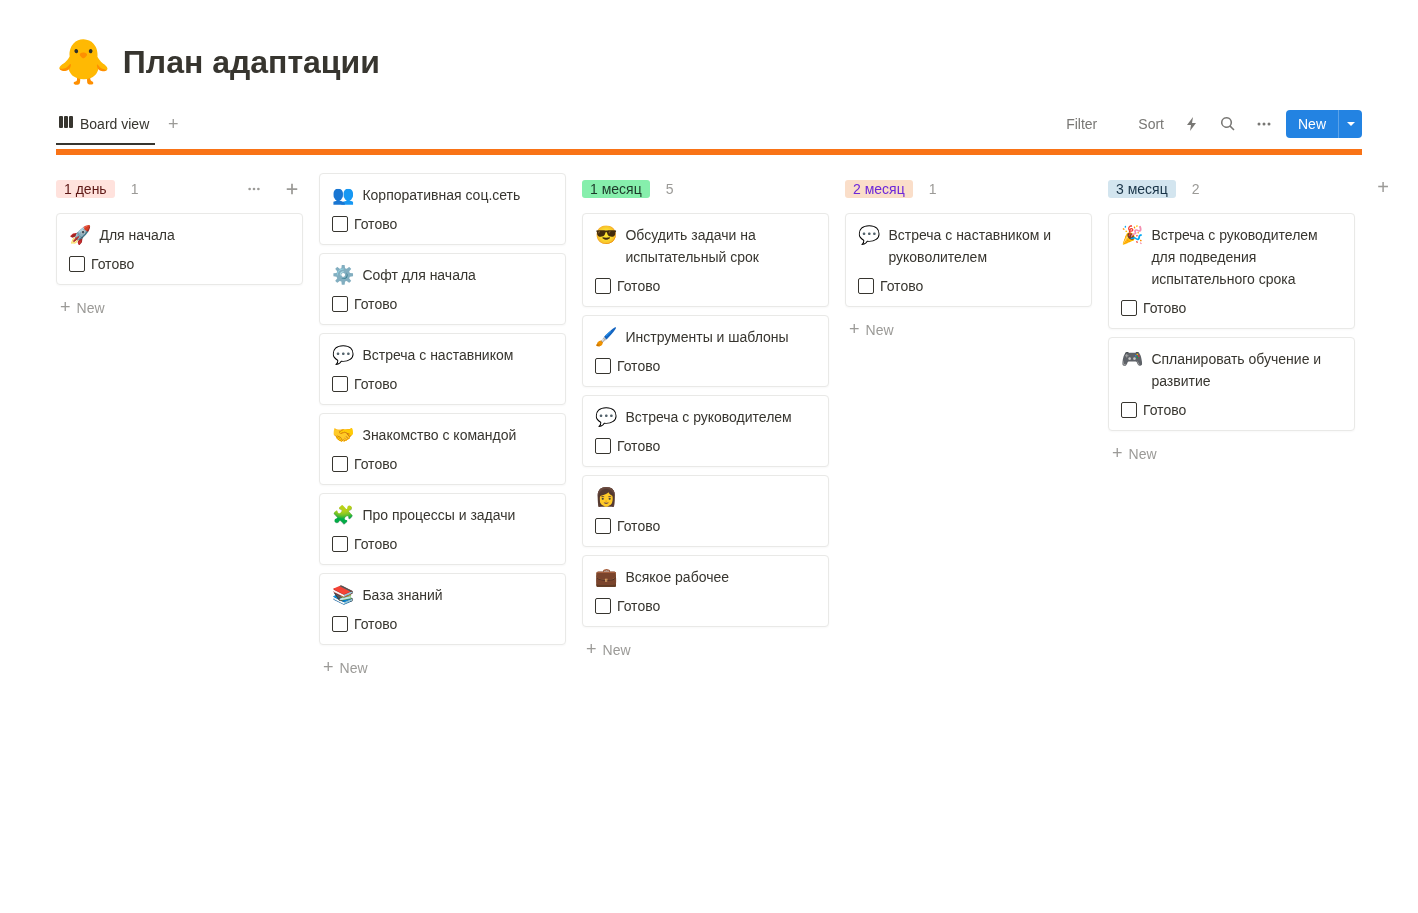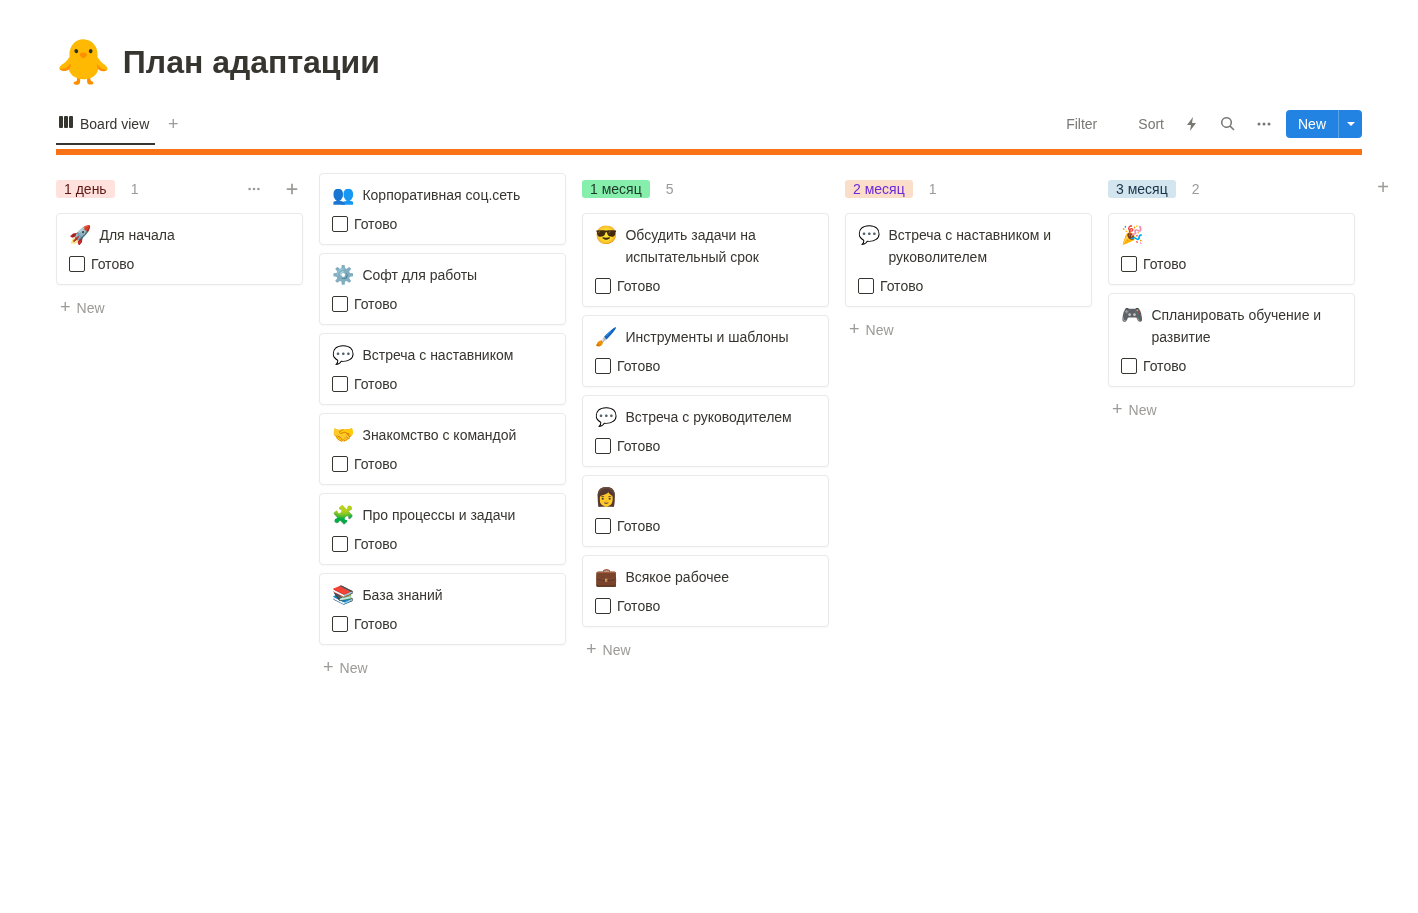--- a/index.html
+++ b/index.html
@@ -210,21 +210,21 @@
             <span class="card-title">Корпоративная соц.сеть</span>
           </div>
           <div class="card-prop">
             <span class="checkbox"></span>
             <span class="prop-label">Готово</span>
           </div>
         </div>
         <div class="card">
           <div class="card-title-row">
             <span class="card-emoji">⚙️</span>
-            <span class="card-title">Софт для работы</span>
+            <span class="card-title">Софт для начала</span>
           </div>
           <div class="card-prop">
             <span class="checkbox"></span>
             <span class="prop-label">Готово</span>
           </div>
         </div>
         <div class="card">
           <div class="card-title-row">
             <span class="card-emoji">💬</span>
             <span class="card-title">Встреча с наставником</span>
@@ -388,20 +388,21 @@
           </span>
           <span class="col-add">
             <svg viewBox="0 0 16 16">
               <path d="M7 2h2v5h5v2H9v5H7V9H2V7h5V2z"></path>
             </svg>
           </span>
         </div>
         <div class="card">
           <div class="card-title-row">
             <span class="card-emoji">🎉</span>
+            <span class="card-title">Встреча с руководителем для подведения испытательного срока</span>
           </div>
           <div class="card-prop">
             <span class="checkbox"></span>
             <span class="prop-label">Готово</span>
           </div>
         </div>
         <div class="card">
           <div class="card-title-row">
             <span class="card-emoji">🎮</span>
             <span class="card-title">Спланировать обучение и развитие</span>

